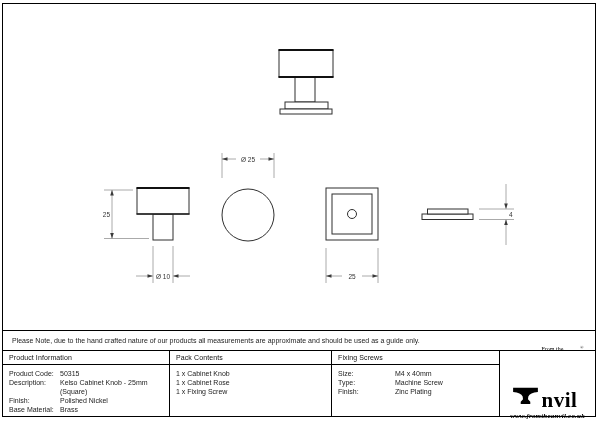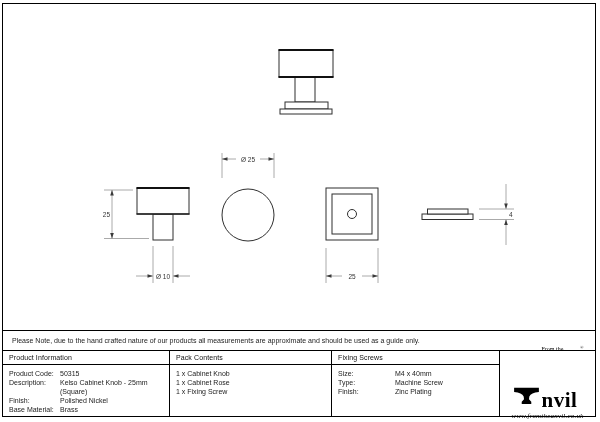--- a/index.html
+++ b/index.html
@@ -47,21 +47,21 @@
   .col-3 .kv .k{width:57px;}
   
   .logo{text-align:center;color:#000;}
   .logo-top{display:flex;align-items:flex-end;justify-content:center;}
   .anvil-icon{width:29px;height:23px;display:block;flex:none;}
   .logo-right{display:flex;flex-direction:column;align-items:flex-start;margin-left:1px;width:42px;gap:40px;}
   .from-the{font-family:"Liberation Serif",serif;font-size:6px;display:flex;width:100%;line-height:6px;}
   .from-the .dot{margin-left:1px;}
   .from-the .reg{margin-left:auto;font-size:4.5px;line-height:4.5px;}
   .nvil{font-family:"Liberation Serif",serif;font-weight:bold;font-size:21px;line-height:16px;letter-spacing:0.5px;}
-  .logo-url{font-family:"Liberation Serif",serif;font-style:italic;font-size:7px;margin-top:4px;letter-spacing:0.2px;}
+  .logo-url{font-family:"Liberation Serif",serif;font-style:italic;font-size:7px;margin-top:4px;letter-spacing:0.2px;font-weight:bold;}
 </style>
 </head>
 <body>
 
 <div class="sheet">
 
   <svg class="drawing" viewBox="3 4 592 326">
 
     <g class="part">
       <rect x="295" y="77" width="20" height="25"></rect>

